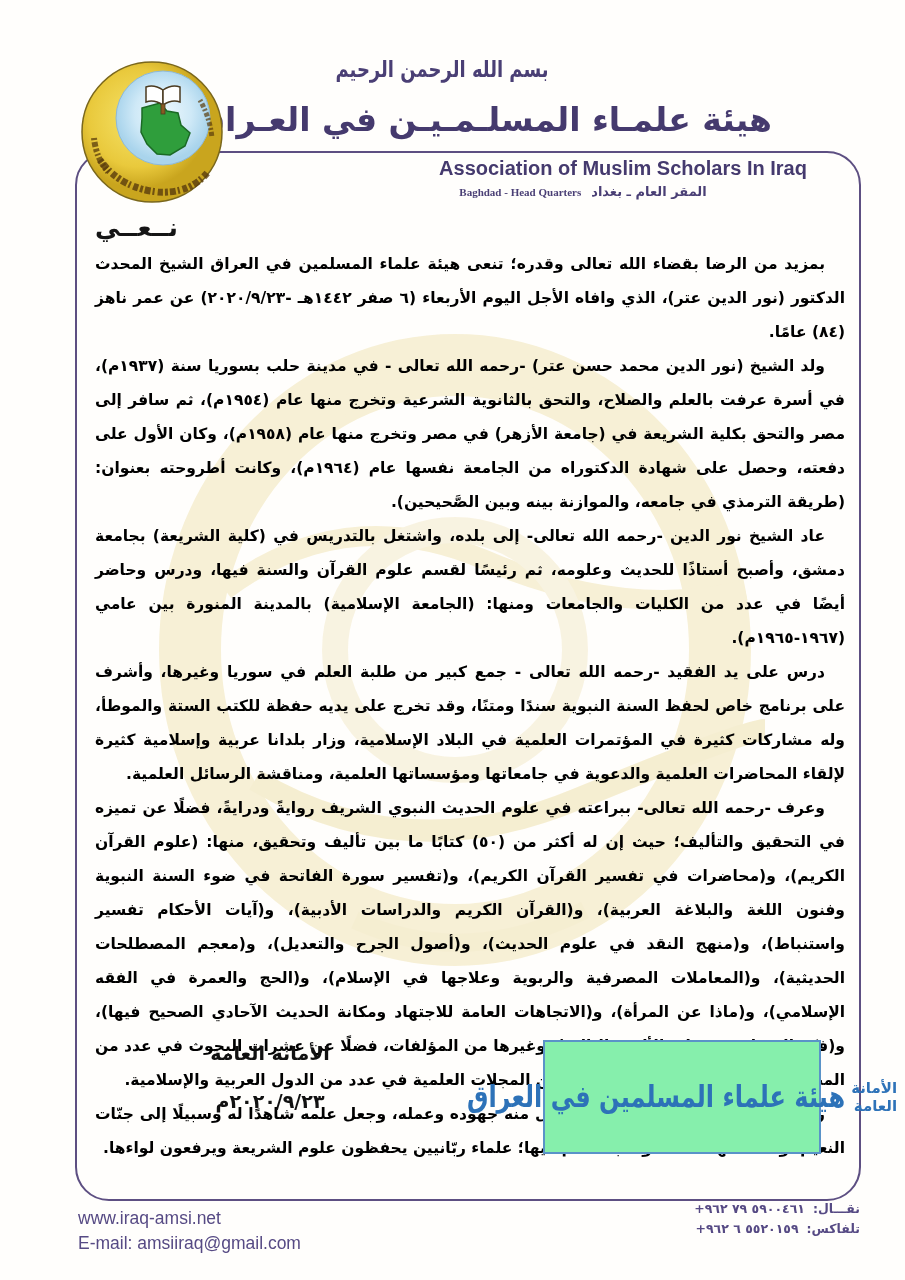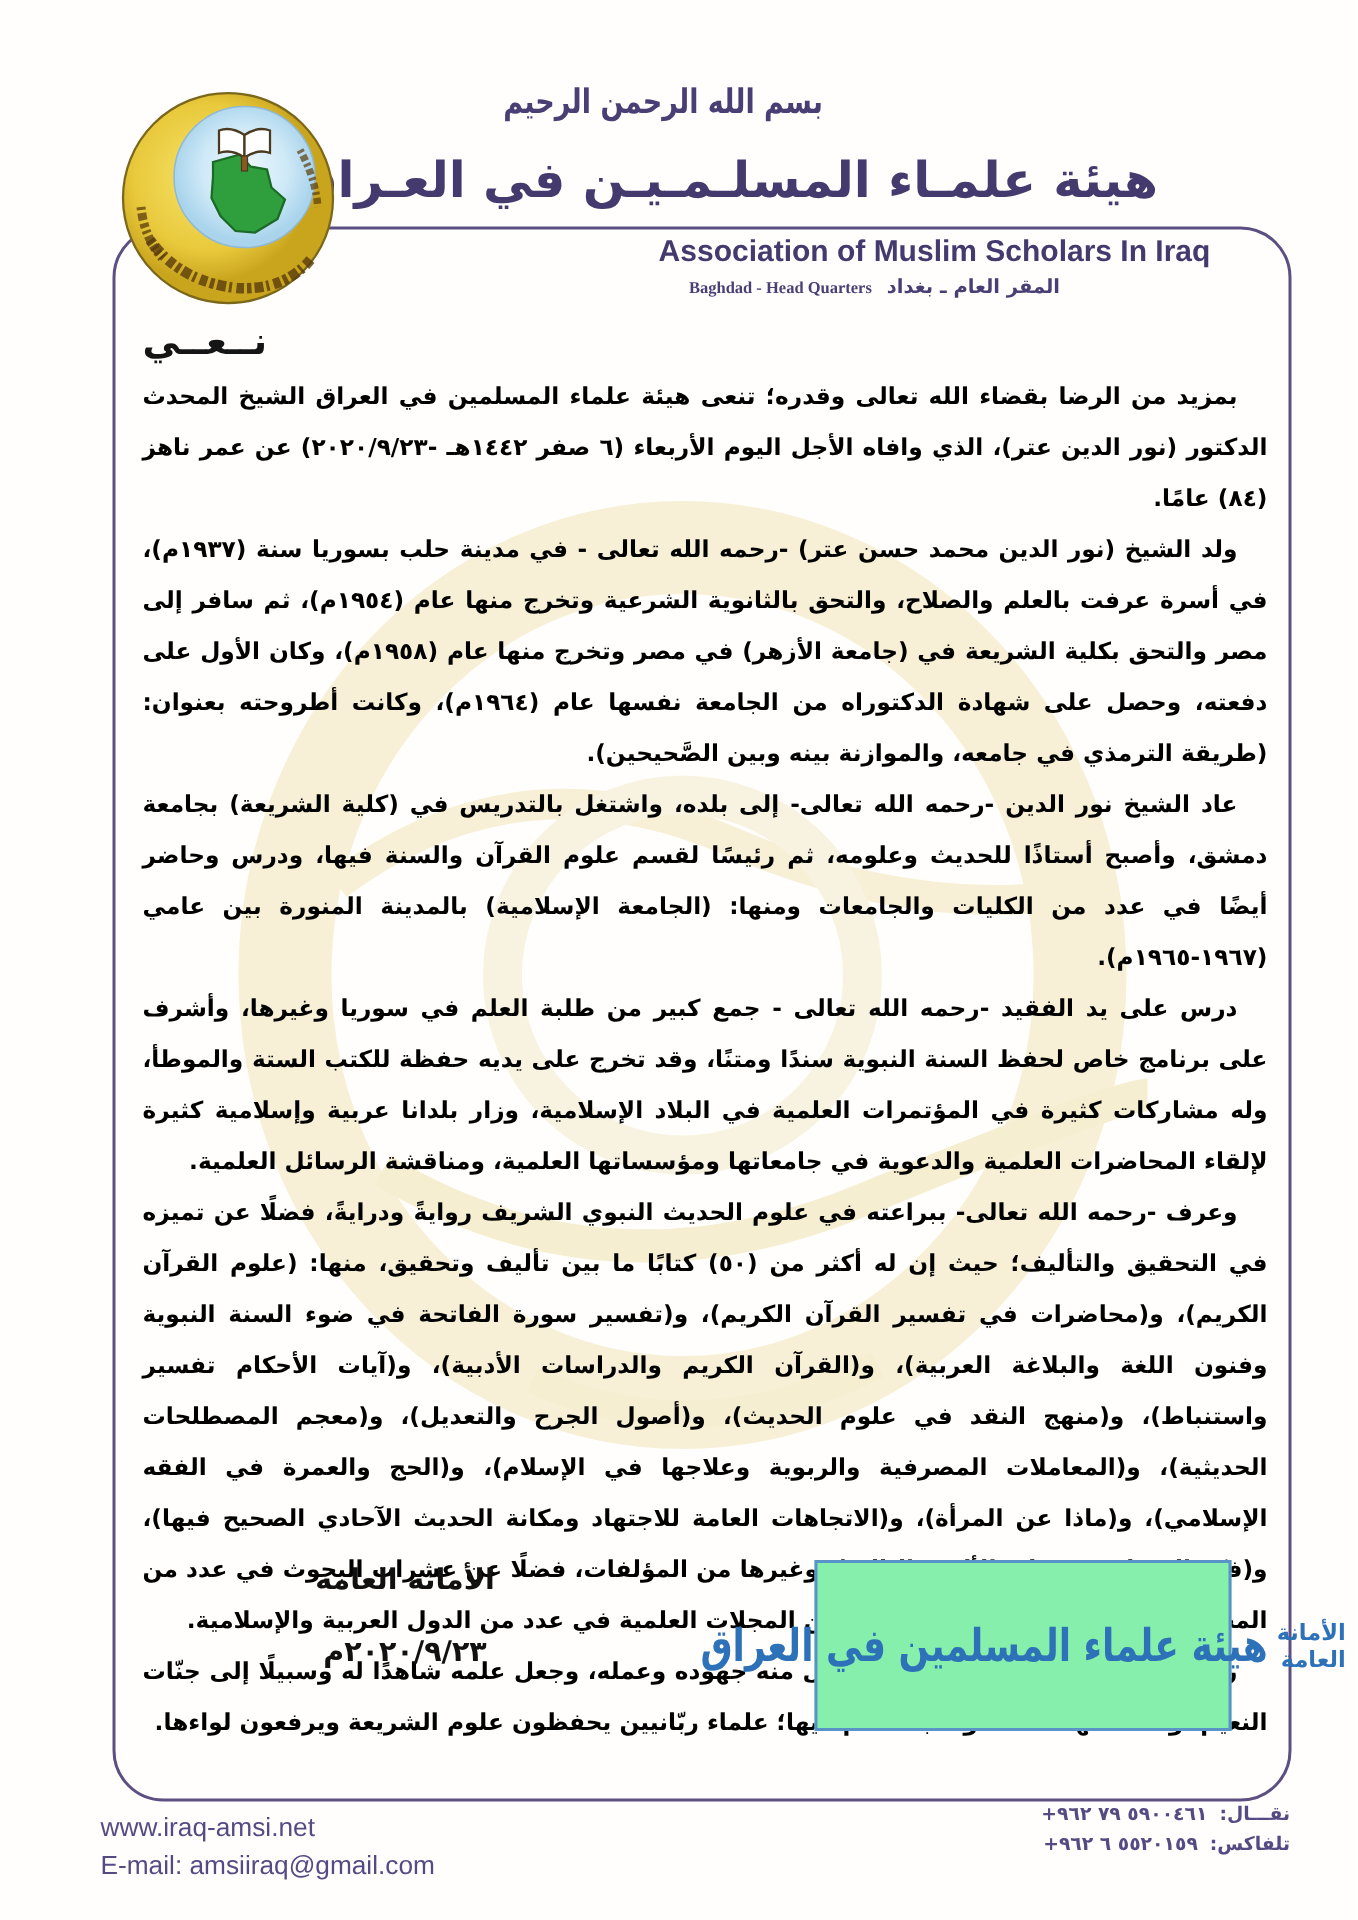--- a/index.html
+++ b/index.html
@@ -32,21 +32,21 @@
   .sig-left{position:absolute;left:155px;top:1042px;width:230px;z-index:2;text-align:center;direction:rtl;
             font-weight:bold;color:#111;font-size:19px;}
   .sig-left div{margin-bottom:26px;}
   .stamp{position:absolute;left:543px;top:1040px;width:278px;height:114px;z-index:2;box-sizing:border-box;
          border:2px solid #5a93c8;background:#86efac;display:flex;flex-direction:row;
          align-items:center;justify-content:center;gap:6px;}
   .stamp-callig{color:#2d72b8;font-weight:bold;font-size:24px;direction:rtl;white-space:nowrap;
                 transform:scaleY(1.25);letter-spacing:-1px;}
   .stamp-label{color:#2d72b8;font-weight:bold;font-size:15px;direction:rtl;}
   
-  .contact-left{position:absolute;left:67px;top:1206px;z-index:2;color:#564a84;
+  .contact-left{position:absolute;left:78px;top:1206px;z-index:2;color:#564a84;
                 font-size:17.5px;line-height:25px;font-family:"Liberation Sans","DejaVu Sans",sans-serif;}
   .contact-right{position:absolute;right:45px;top:1199px;z-index:2;color:#564a84;direction:rtl;
                  text-align:right;font-size:12.5px;font-weight:bold;line-height:20px;}
   .contact-right .row{display:flex;direction:rtl;gap:8px;justify-content:flex-start;}
   .num{direction:ltr;unicode-bidi:bidi-override;}
 </style>
 </head>
 <body>
 
 <div class="page">

